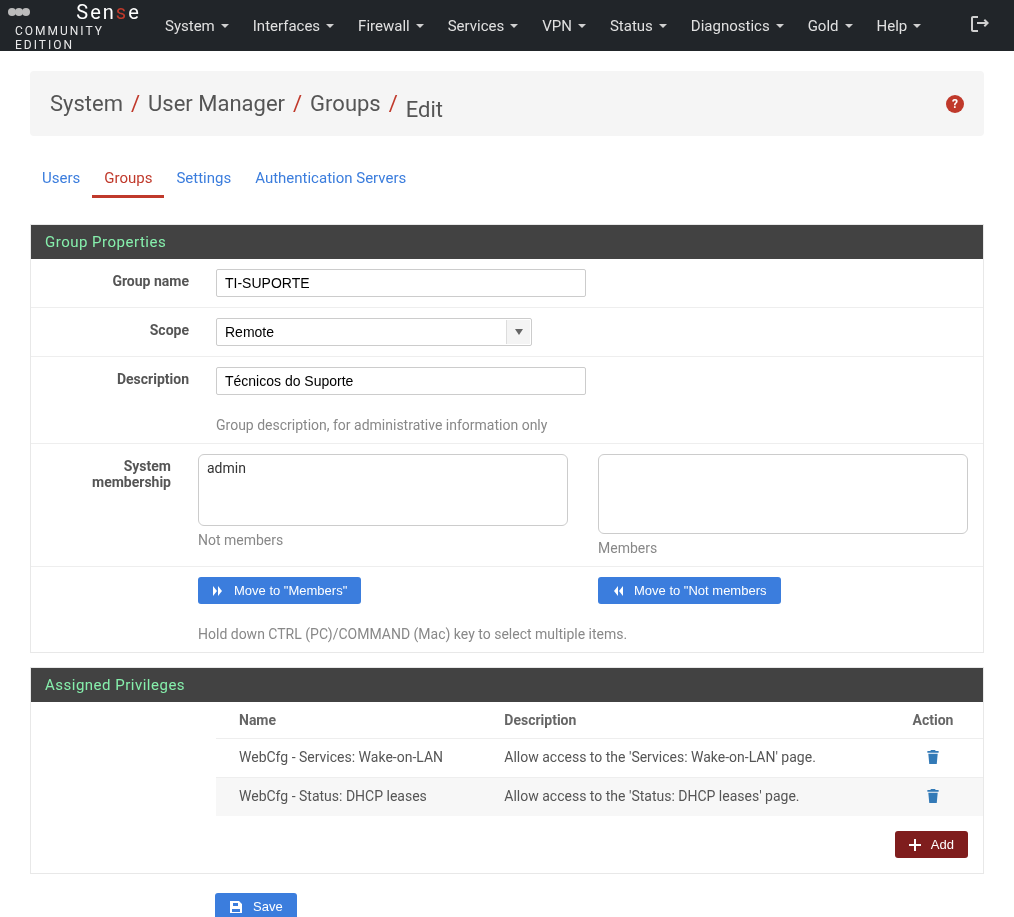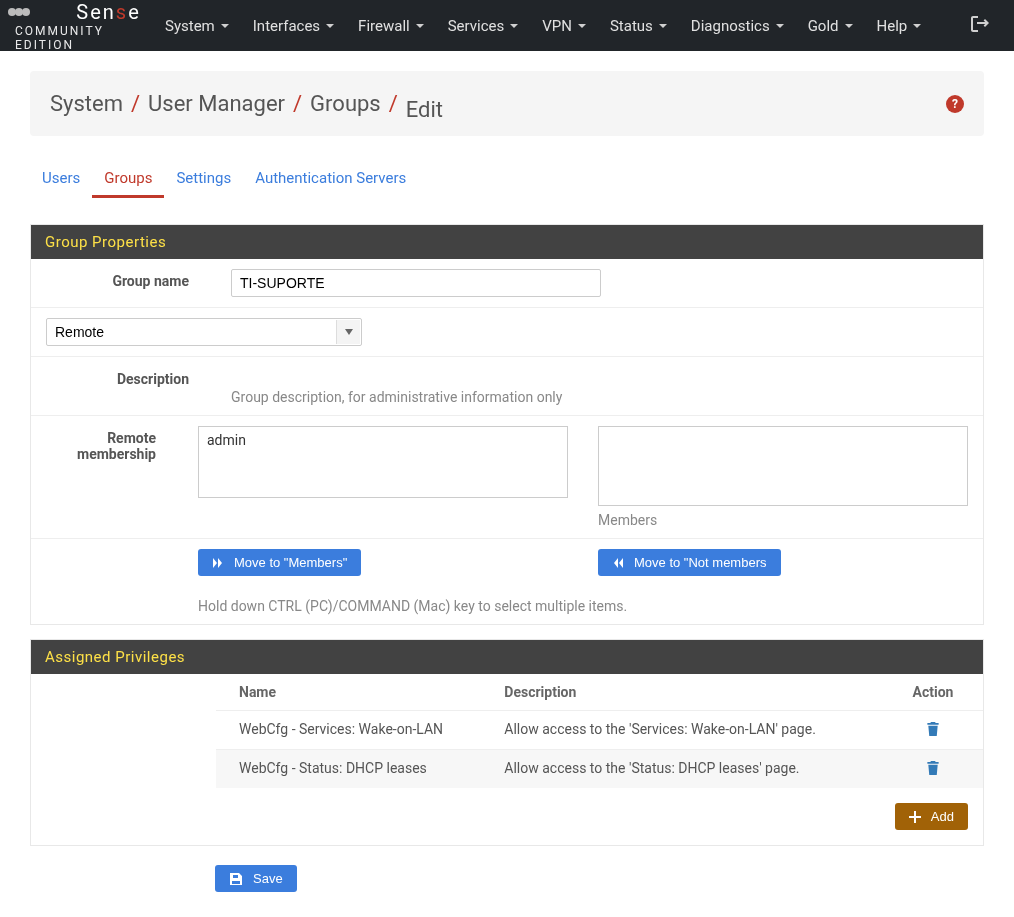--- a/index.html
+++ b/index.html
@@ -82,25 +82,25 @@
   .crumb-header .help { margin-left: auto; color:#c0392b; cursor:pointer;}
   .help-circle{width:18px;height:18px;border-radius:50%;background:#c0392b;color:#fff;display:flex;align-items:center;justify-content:center;font-size:12px;font-weight:bold;}
 
   
   .tabs { display:flex; margin-bottom:25px; border-bottom:1px solid transparent;}
   .tab { padding: 8px 12px; color:#3b7ddd; font-size:15px; cursor:pointer;}
   .tab.active { color:#c0392b; border-bottom:3px solid #c0392b;}
 
   
   .panel { margin-bottom:14px; border:1px solid #e8e8e8; border-radius:0; background:#fff;}
-  .panel-header { background:#424242; color:#fde047; padding:8px 14px; font-size:15px; letter-spacing:.5px;}
+  .panel-header { background:#424242; color:#86efac; padding:8px 14px; font-size:15px; letter-spacing:.5px;}
   .panel-body {}
 
   
-  .form-row { display:flex; border-bottom:1px solid #eee;gap:15px;}
+  .form-row { display:flex; border-bottom:1px solid #eee;}
   .form-row:last-child{border-bottom:none;}
   .form-label {
     width:170px;
     text-align:right;
     padding:14px 12px;
     font-weight:700;
     color:#555;
     font-size:14px;
   }
   .form-field { flex:1; padding:10px 15px; }
@@ -112,31 +112,31 @@
     padding:3px 8px;
     font-size:14px;
     background:#fff;
   }
   .select-wrap{position:relative;display:inline-block;width:316px;}
   .select-input{width:100%;appearance:none;}
   .select-arrow{position:absolute;right:2px;top:2px;bottom:2px;width:24px;background:#f4f4f4;border-left:1px solid #ddd;display:flex;align-items:center;justify-content:center;pointer-events:none;}
   .help-text{color:#888;font-size:14px;margin-top:22px;}
 
   .dual-lists{display:flex;gap:30px;align-items:flex-start;}
-  .list-box{width:370px;height:72px;border:1px solid #ccc;border-radius:0;padding:4px;overflow:auto;background:#fff;}
+  .list-box{width:370px;height:72px;border:1px solid #ccc;border-radius:6px;padding:4px;overflow:auto;background:#fff;}
   .list-box-wide{width:370px;height:80px;}
   .list-item{padding:1px 4px;font-size:14px;color:#333;}
   .list-caption{color:#888;font-size:14px;margin-top:6px;}
 
   .move-row{display:flex;gap:30px;}
   .move-col{width:370px;}
   .btn{display:inline-flex;align-items:center;gap:10px;border:none;border-radius:3px;font-size:13px;cursor:pointer;padding:6px 14px;color:#fff;}
   .btn-info{background:#3b7ddd;}
   .btn-primary{background:#3b7ddd;}
-  .btn-success{background:#a16207;}
+  .btn-success{background:#7f1d1d;}
   .btn .icon{display:inline-flex;}
 
   
   .priv-table{width:calc(100% - 185px);margin-left:185px;}
   .priv-head{display:flex;padding:10px 15px;font-weight:700;color:#666;font-size:14px;}
   .col-name{width:36%;margin-left:8px;}
   .col-desc{flex:1;}
   .col-act{width:70px;text-align:center;}
   .priv-row{display:flex;padding:10px 15px;border-top:1px solid #eee;font-size:14px;color:#555;}
   .priv-row.zebra{background:#f7f7f7;}
@@ -241,47 +241,50 @@
     <div class="panel-body">
 
       <div class="form-row">
         <div class="form-label">Group name</div>
         <div class="form-field">
           <input type="text" class="text-input" value="TI-SUPORTE" style="">
         </div>
       </div>
 
       <div class="form-row">
+        <div class="form-label">Scope</div>
         <div class="form-field">
           <div class="select-wrap">
             <input type="text" readonly="" class="select-input" value="Remote" style="">
             <span class="select-arrow">
               <svg width="8" height="6">
                   <path d="M0 0h8L4 6z" fill="#666"></path>
                 </svg>
             </span>
           </div>
         </div>
       </div>
 
       <div class="form-row">
         <div class="form-label">Description</div>
         <div class="form-field">
+          <input type="text" class="text-input" value="Técnicos do Suporte" style="">
           <div class="help-text">Group description, for administrative information only</div>
         </div>
       </div>
 
       <div class="form-row">
-        <div class="form-label">Remote membership</div>
+        <div class="form-label">System membership</div>
         <div class="form-field">
           <div class="dual-lists">
             <div>
               <div class="list-box">
                 <div class="list-item">admin</div>
               </div>
+              <div class="list-caption">Not members</div>
             </div>
             <div>
               <div class="list-box list-box-wide"></div>
               <div class="list-caption">Members</div>
             </div>
           </div>
         </div>
       </div>
 
       <div class="form-row">

